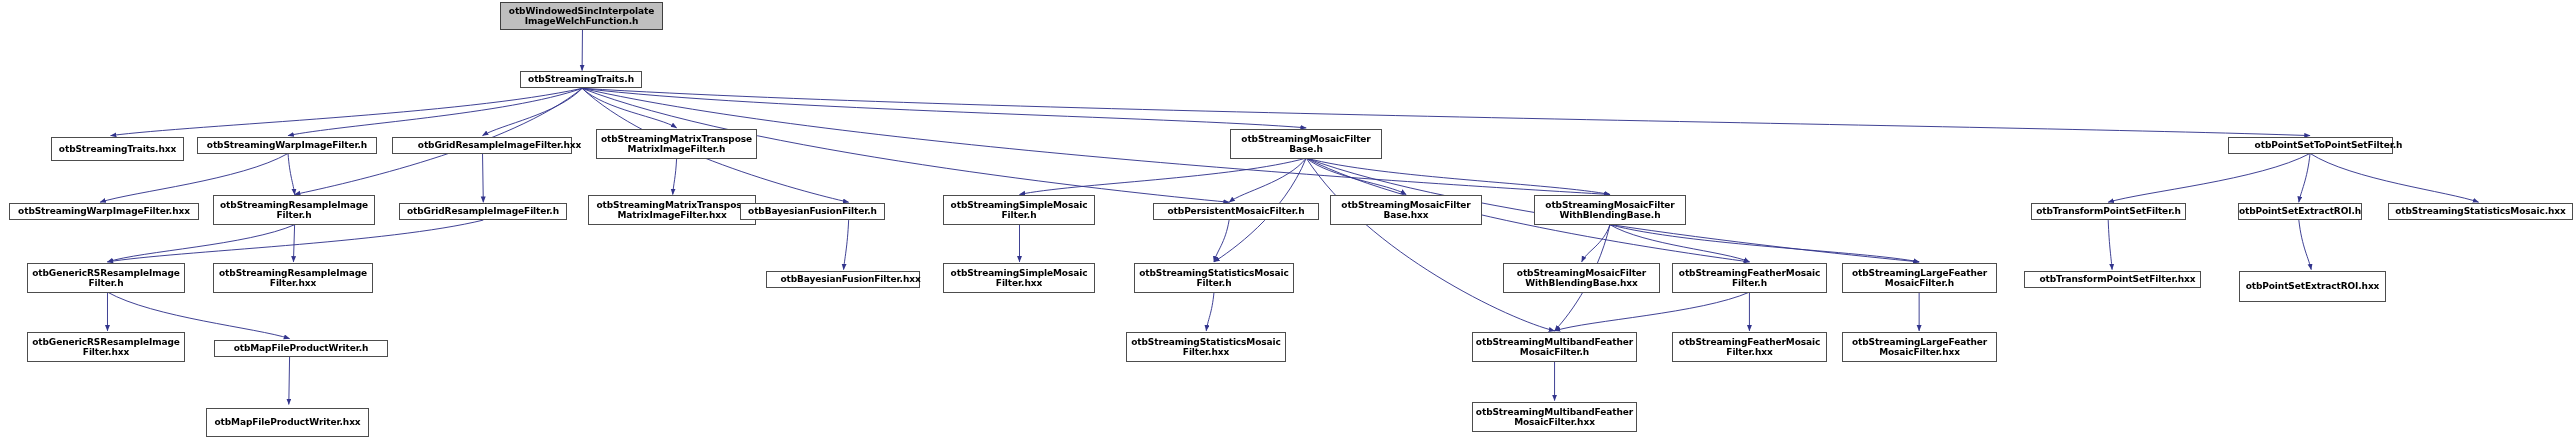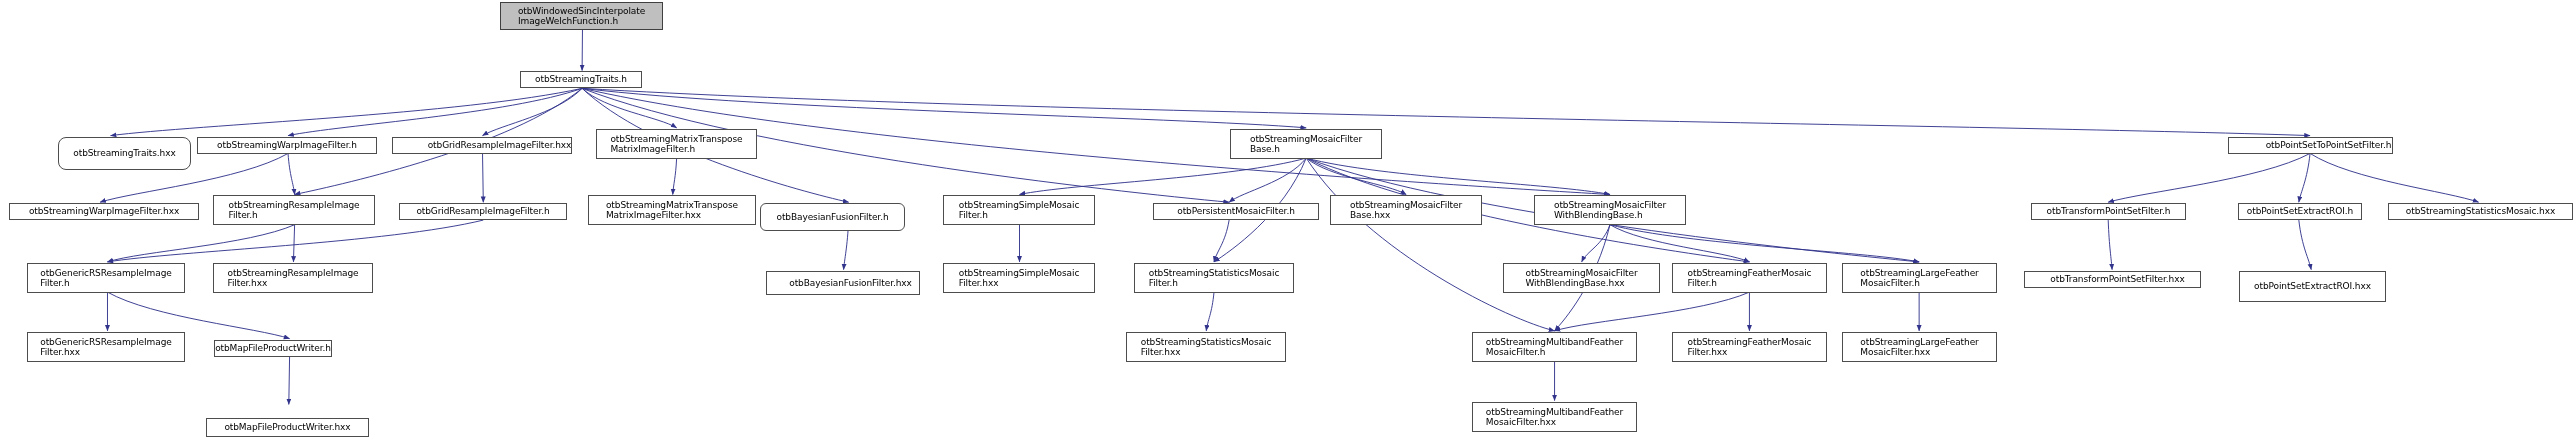--- a/index.html
+++ b/index.html
@@ -14,24 +14,26 @@
   #edges{position:absolute;left:0;top:0;width:2576px;height:444px;}
   .node{
     position:absolute;
     box-sizing:border-box;
     border:0.8px solid #4d4d4d;
     background:#ffffff;
     color:#000000;
     display:flex;
     align-items:center;
     justify-content:center;
+    text-align:center;
     line-height:1.12;
     letter-spacing:-0.1px;
     white-space:pre-line;
     z-index:5;
+    font-weight:bold;
   }
   .node.root{background:#bfbfbf;border:0.8px solid #404040;}
 </style>
 </head>
 <body>
 
 <div id="graph">
   <svg id="edges" xmlns="http://www.w3.org/2000/svg" viewBox="0 0 3321 573" width="2576" height="444">
     <defs>
       <marker id="arrow" markerWidth="9" markerHeight="9" refX="7.5" refY="3.2" orient="auto" markerUnits="userSpaceOnUse">
@@ -84,71 +86,71 @@
         <path d="M2256,377 C2193.125,404.5 2049.77,413 2004.5,427" fill="none" stroke="#32348c" stroke-width="1.2" marker-end="url(#arrow)"></path>
         <path d="M2475,377 L2475,427" fill="none" stroke="#32348c" stroke-width="1.2" marker-end="url(#arrow)"></path>
         <path d="M372,460 L371,522" fill="none" stroke="#32348c" stroke-width="1.2" marker-end="url(#arrow)"></path>
         <path d="M2004.5,466 L2004.5,517" fill="none" stroke="#32348c" stroke-width="1.2" marker-end="url(#arrow)"></path>
       </g>
   </svg>
   <div id="node-layer">
       <div class="node root" style="left: 500px; top: 1.6px; width: 163px; height: 28px; font-size: 9px;">otbWindowedSincInterpolate
 ImageWelchFunction.h</div>
       <div class="node" style="left: 520px; top: 71px; width: 122px; height: 17px; font-size: 9px;">otbStreamingTraits.h</div>
-      <div class="node" style="left: 58px; top: 137px; width: 133px; height: 33px; font-size: 9px; border-radius: 8px;">otbStreamingTraits.hxx</div>
+      <div class="node" style="left: 51px; top: 137px; width: 133px; height: 24px; font-size: 9px;">otbStreamingTraits.hxx</div>
       <div class="node" style="left: 197px; top: 137px; width: 180px; height: 17px; font-size: 9px;">otbStreamingWarpImageFilter.h</div>
       <div class="node" style="left: 392px; top: 137px; width: 180px; height: 17px; font-size: 9px; padding-left: 35px;">otbGridResampleImageFilter.hxx</div>
       <div class="node" style="left: 596px; top: 129px; width: 161px; height: 29.5px; font-size: 9px;">otbStreamingMatrixTranspose
 MatrixImageFilter.h</div>
       <div class="node" style="left: 1230px; top: 129px; width: 152px; height: 29.5px; font-size: 9px;">otbStreamingMosaicFilter
 Base.h</div>
       <div class="node" style="left: 2228px; top: 137px; width: 165px; height: 17px; font-size: 9px; padding-left: 36px;">otbPointSetToPointSetFilter.h</div>
       <div class="node" style="left: 9px; top: 203px; width: 190px; height: 17px; font-size: 9px;">otbStreamingWarpImageFilter.hxx</div>
       <div class="node" style="left: 213px; top: 195px; width: 162px; height: 29.5px; font-size: 9px;">otbStreamingResampleImage
 Filter.h</div>
       <div class="node" style="left: 399px; top: 203px; width: 168px; height: 17px; font-size: 9px;">otbGridResampleImageFilter.h</div>
       <div class="node" style="left: 588px; top: 195px; width: 168px; height: 29.5px; font-size: 9px;">otbStreamingMatrixTranspose
 MatrixImageFilter.hxx</div>
-      <div class="node" style="left: 760px; top: 203px; width: 145px; height: 28px; font-size: 9px; border-radius: 6px;">otbBayesianFusionFilter.h</div>
+      <div class="node" style="left: 740px; top: 203px; width: 145px; height: 17px; font-size: 9px;">otbBayesianFusionFilter.h</div>
       <div class="node" style="left: 943px; top: 195px; width: 152px; height: 29.5px; font-size: 9px;">otbStreamingSimpleMosaic
 Filter.h</div>
       <div class="node" style="left: 1153px; top: 203px; width: 166px; height: 17px; font-size: 9px;">otbPersistentMosaicFilter.h</div>
       <div class="node" style="left: 1330px; top: 195px; width: 152px; height: 29.5px; font-size: 9px;">otbStreamingMosaicFilter
 Base.hxx</div>
       <div class="node" style="left: 1534px; top: 195px; width: 152px; height: 29.5px; font-size: 9px;">otbStreamingMosaicFilter
 WithBlendingBase.h</div>
       <div class="node" style="left: 2031px; top: 203px; width: 155px; height: 17px; font-size: 9px;">otbTransformPointSetFilter.h</div>
       <div class="node" style="left: 2238px; top: 203px; width: 124px; height: 17px; font-size: 9px;">otbPointSetExtractROI.h</div>
       <div class="node" style="left: 2388px; top: 203px; width: 185px; height: 17px; font-size: 9px;">otbStreamingStatisticsMosaic.hxx</div>
       <div class="node" style="left: 27px; top: 263px; width: 158px; height: 29.5px; font-size: 9px;">otbGenericRSResampleImage
 Filter.h</div>
       <div class="node" style="left: 213px; top: 263px; width: 160px; height: 29.5px; font-size: 9px;">otbStreamingResampleImage
 Filter.hxx</div>
-      <div class="node" style="left: 766px; top: 271px; width: 154px; height: 24px; font-size: 9px; padding-left: 15px;">otbBayesianFusionFilter.hxx</div>
+      <div class="node" style="left: 766px; top: 271px; width: 154px; height: 17px; font-size: 9px; padding-left: 15px;">otbBayesianFusionFilter.hxx</div>
       <div class="node" style="left: 943px; top: 263px; width: 152px; height: 29.5px; font-size: 9px;">otbStreamingSimpleMosaic
 Filter.hxx</div>
       <div class="node" style="left: 1134px; top: 263px; width: 160px; height: 29.5px; font-size: 9px;">otbStreamingStatisticsMosaic
 Filter.h</div>
       <div class="node" style="left: 1503px; top: 263px; width: 157px; height: 29.5px; font-size: 9px;">otbStreamingMosaicFilter
 WithBlendingBase.hxx</div>
       <div class="node" style="left: 1672px; top: 263px; width: 155px; height: 29.5px; font-size: 9px;">otbStreamingFeatherMosaic
 Filter.h</div>
       <div class="node" style="left: 1842px; top: 263px; width: 155px; height: 29.5px; font-size: 9px;">otbStreamingLargeFeather
 MosaicFilter.h</div>
       <div class="node" style="left: 2024px; top: 271px; width: 177px; height: 17px; font-size: 9px; padding-left: 10px;">otbTransformPointSetFilter.hxx</div>
       <div class="node" style="left: 2239px; top: 271px; width: 147px; height: 31px; font-size: 9px;">otbPointSetExtractROI.hxx</div>
       <div class="node" style="left: 27px; top: 332px; width: 158px; height: 29.5px; font-size: 9px;">otbGenericRSResampleImage
 Filter.hxx</div>
-      <div class="node" style="left: 214px; top: 340px; width: 118px; height: 17px; font-size: 9px;">otbMapFileProductWriter.h</div>
+      <div class="node" style="left: 214px; top: 340px; width: 174px; height: 17px; font-size: 9px;">otbMapFileProductWriter.h</div>
       <div class="node" style="left: 1126px; top: 332px; width: 160px; height: 29.5px; font-size: 9px;">otbStreamingStatisticsMosaic
 Filter.hxx</div>
       <div class="node" style="left: 1472px; top: 332px; width: 165px; height: 29.5px; font-size: 9px;">otbStreamingMultibandFeather
 MosaicFilter.h</div>
       <div class="node" style="left: 1672px; top: 332px; width: 155px; height: 29.5px; font-size: 9px;">otbStreamingFeatherMosaic
 Filter.hxx</div>
       <div class="node" style="left: 1842px; top: 332px; width: 155px; height: 29.5px; font-size: 9px;">otbStreamingLargeFeather
 MosaicFilter.hxx</div>
-      <div class="node" style="left: 206px; top: 418px; width: 163px; height: 19px; font-size: 9px;">otbMapFileProductWriter.hxx</div>
+      <div class="node" style="left: 206px; top: 408px; width: 163px; height: 29px; font-size: 9px;">otbMapFileProductWriter.hxx</div>
       <div class="node" style="left: 1472px; top: 402px; width: 165px; height: 29.5px; font-size: 9px;">otbStreamingMultibandFeather
 MosaicFilter.hxx</div>
     </div>
 </div>
 
 
 </body></html>

